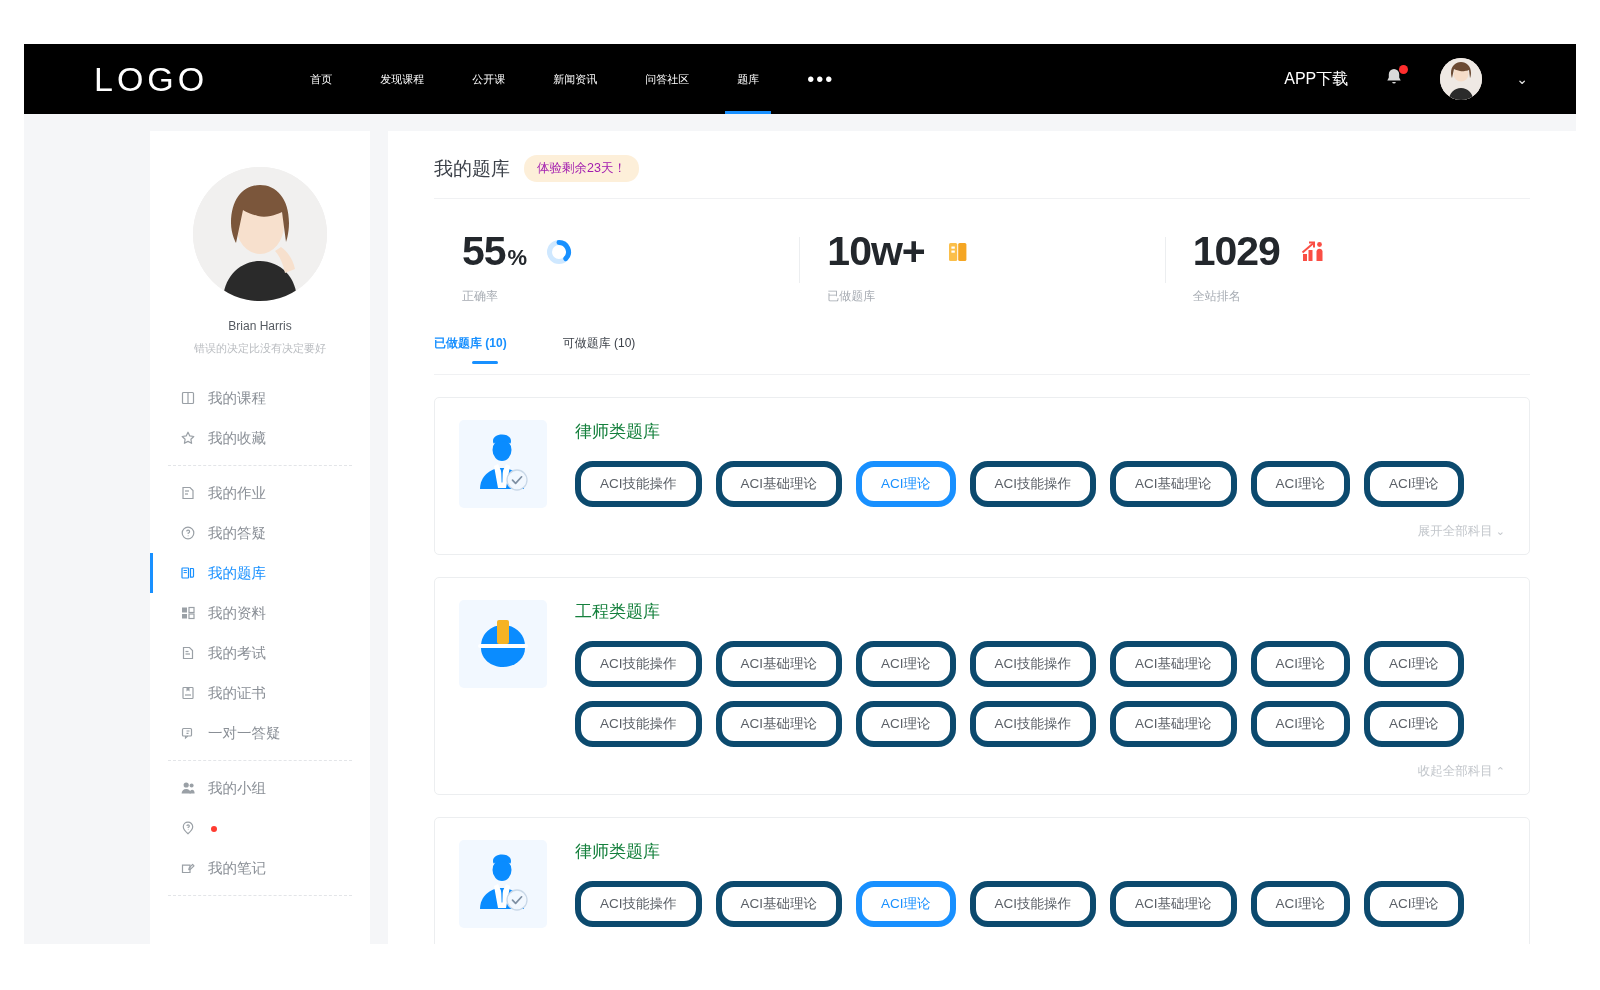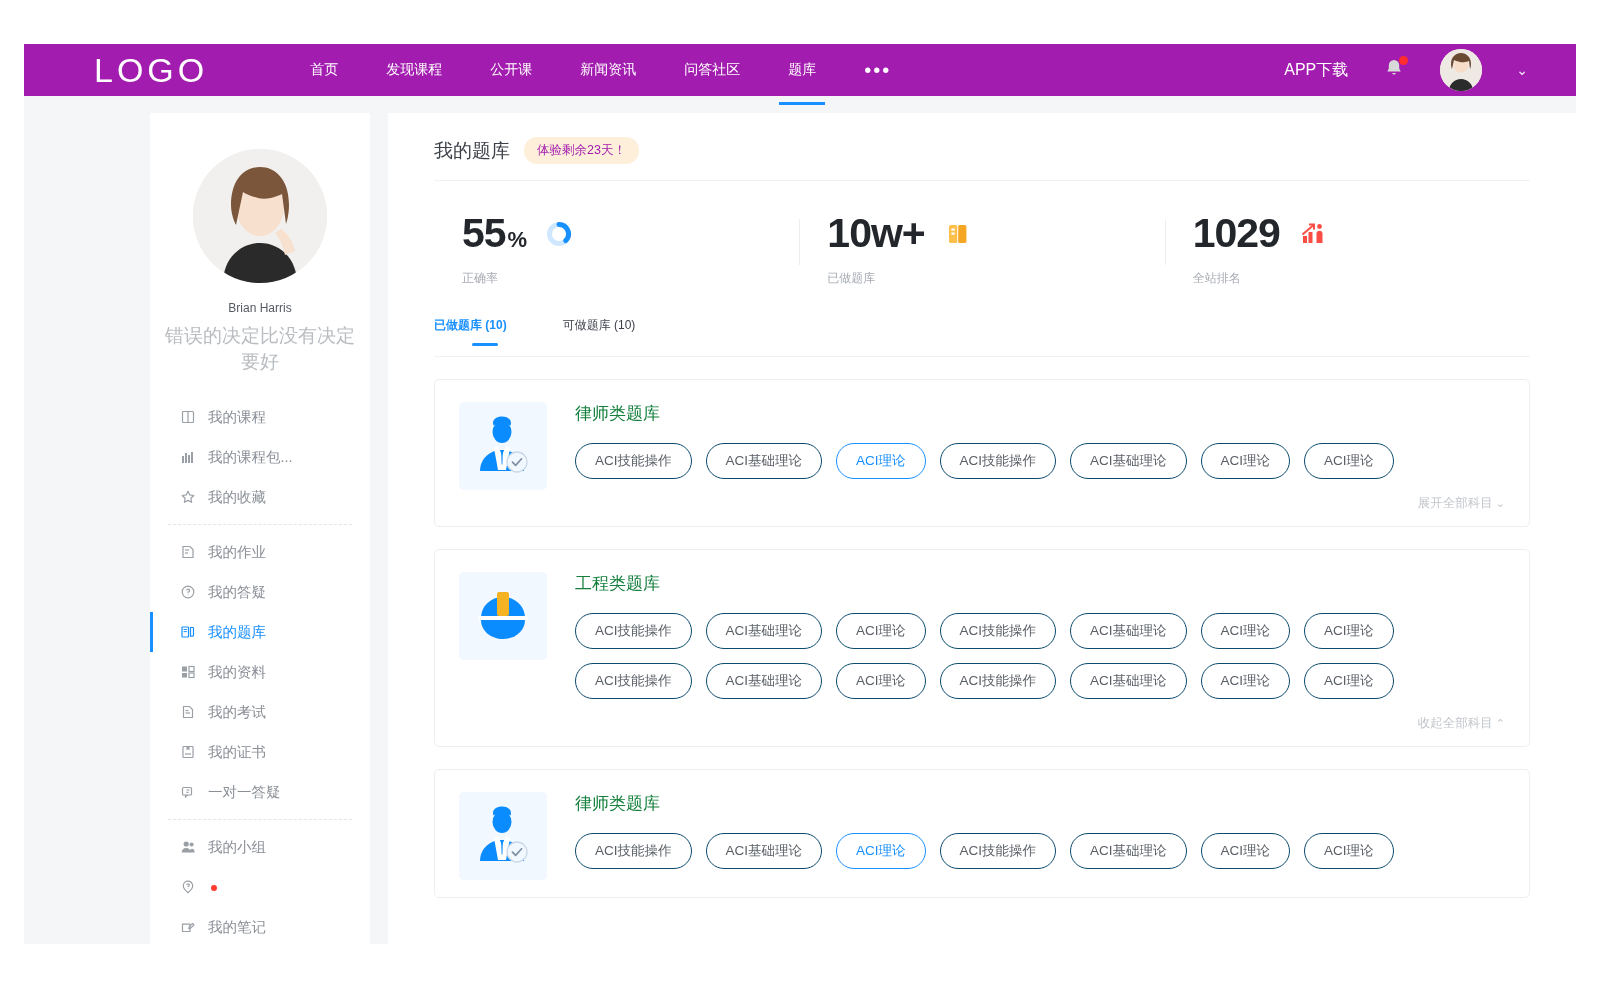--- a/index.html
+++ b/index.html
@@ -12,22 +12,22 @@
   .page {
     position: absolute; left: 24px; top: 44px;
     width: 1552px; height: 900px;
     background: #f5f6f8;
     overflow: hidden;
   }
 
   
   .topbar {
     position: relative;
-    height: 52px;
-    background: #a21caf;
+    height: 70px;
+    background: #000000;
     display: flex;
     align-items: center;
     padding: 0 48px 0 70px;
   }
   .logo {
     color: #ffffff;
     font-size: 34px;
     letter-spacing: 4px;
     font-weight: 300;
     font-family: "Liberation Sans", sans-serif;
@@ -35,21 +35,21 @@
   }
   .nav {
     display: flex;
     align-items: center;
     margin-left: 78px;
     height: 70px;
   }
   .nav-item {
     position: relative;
     color: #ffffff;
-    font-size: 14px;
+    font-size: 11px;
     padding: 0 24px;
     height: 70px;
     display: flex;
     align-items: center;
     cursor: pointer;
     white-space: nowrap;
   }
   .nav-item.active::after {
     content: "";
     position: absolute;
@@ -105,21 +105,21 @@
   }
   .profile { text-align: center; padding: 0 14px; }
   .profile-avatar {
     width: 134px; height: 134px; border-radius: 50%;
     margin: 0 auto 18px auto;
     background: #f0efee;
     overflow: hidden;
     position: relative;
   }
   .profile-name { font-size: 12px; color: #555a61; margin-bottom: 8px; }
-  .profile-motto { font-size: 19px; color: #b9bcc0; }
+  .profile-motto { font-size: 11px; color: #b9bcc0; }
 
   .menu { margin-top: 22px; }
   .menu-sep {
     margin: 7px 18px;
     border-top: 1px dashed #e3e5e8;
     height: 0;
   }
   .menu-item {
     position: relative;
     display: flex;
@@ -243,21 +243,21 @@
     width: 88px; height: 88px;
     border-radius: 5px;
     background: #f2f8ff;
     flex: none;
     display: flex; align-items: center; justify-content: center;
   }
   .card-body { flex: 1; min-width: 0; }
   .card-title { font-size: 17px; color: #15803d; margin-bottom: 18px; }
   .tag-row { display: flex; gap: 14px; flex-wrap: nowrap; margin-bottom: 14px; }
   .tag {
-    border: 1px solid #0c4a6e;
+    border: 6px solid #0c4a6e;
     border-radius: 18px;
     font-size: 13.5px;
     color: #5b6067;
     padding: 8px 19px;
     white-space: nowrap;
     cursor: pointer;
     background: #fff;
   }
   .tag.selected {
     border-color: #1890ff;
@@ -342,31 +342,20 @@
             <span class="mi-icon">
               <svg width="16" height="16" viewBox="0 0 16 16" fill="none" stroke="#9aa0a6" stroke-width="1.2">
                 <rect x="2.5" y="2.5" width="11" height="11" rx="1"></rect>
                 <line x1="8" y1="2.5" x2="8" y2="13.5"></line>
               </svg>
             </span>
             <span class="mi-label">我的课程</span>
           </div>
           <div class="menu-item">
             <span class="mi-icon">
-              <svg width="16" height="16" viewBox="0 0 16 16">
-                <rect x="2" y="7" width="2" height="7" fill="#9aa0a6"></rect>
-                <rect x="5" y="4" width="2" height="10" fill="#9aa0a6"></rect>
-                <rect x="8" y="6" width="2" height="8" fill="#9aa0a6"></rect>
-                <rect x="11" y="3" width="2" height="11" fill="#9aa0a6"></rect>
-              </svg>
-            </span>
-            <span class="mi-label">我的课程包...</span>
-          </div>
-          <div class="menu-item">
-            <span class="mi-icon">
               <svg width="16" height="16" viewBox="0 0 16 16" fill="none" stroke="#9aa0a6" stroke-width="1.2">
                 <path d="M8 2.2l1.8 3.7 4 .6-2.9 2.8.7 4L8 11.4l-3.6 1.9.7-4L2.2 6.5l4-.6z" stroke-linejoin="round"></path>
               </svg>
             </span>
             <span class="mi-label">我的收藏</span>
           </div>
           <div class="menu-sep"></div>
           <div class="menu-item">
             <span class="mi-icon">
               <svg width="16" height="16" viewBox="0 0 16 16" fill="none" stroke="#9aa0a6" stroke-width="1.2">

